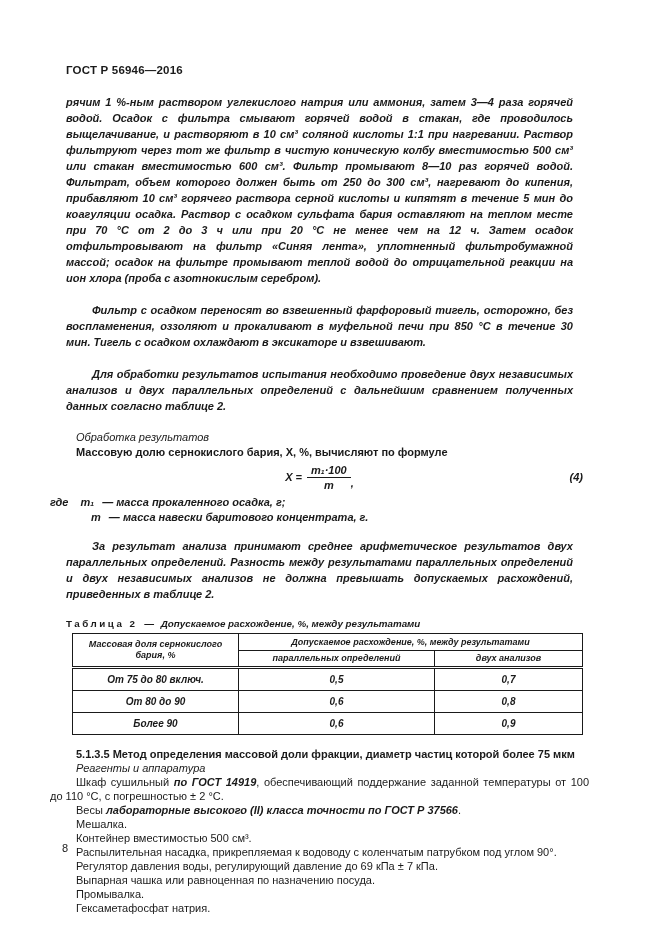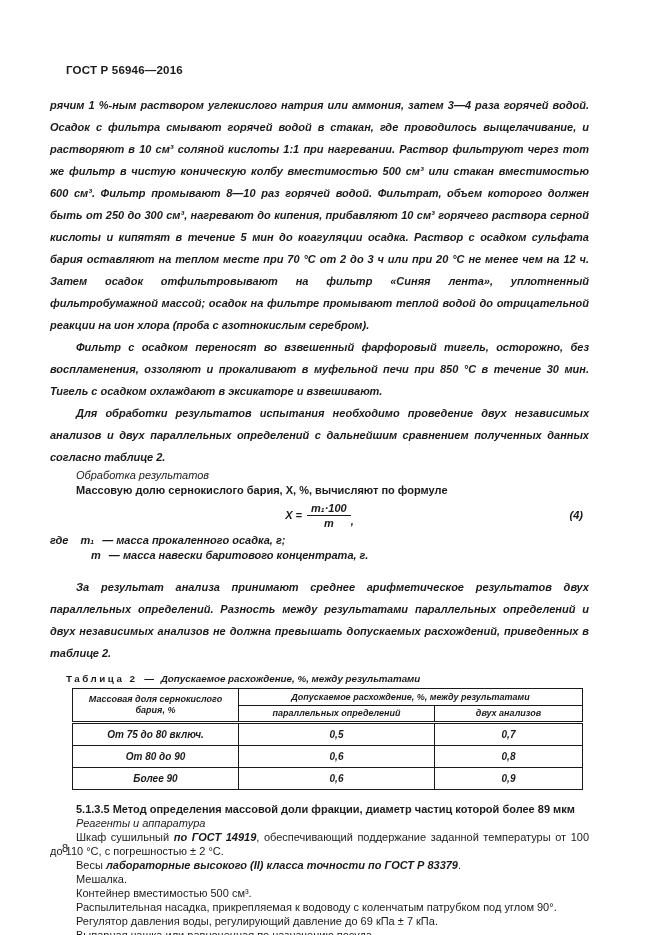--- a/index.html
+++ b/index.html
@@ -4,21 +4,21 @@
 <style>
   html,body { margin:0; padding:0; background:#ffffff; }
   .page {
     position:relative; width:661px; height:935px; background:#ffffff;
     font-family:"Liberation Sans","DejaVu Sans",sans-serif; color:#1a1a1a;
     overflow:hidden;
   }
   .content { position:absolute; left:50px; top:64px; width:539px; }
   .doc-header { font-weight:bold; font-size:11.5px; line-height:13px; padding-left:16px; margin-bottom:17px; letter-spacing:0.2px; }
 
-  .intro p { margin:0; font-size:11px; line-height:22px; text-align:justify; font-weight:bold; font-style:italic; }
+  .intro p { margin:16px; font-size:11px; line-height:16px; text-align:justify; font-weight:bold; font-style:italic; }
   .indent { text-indent:26px; }
 
   .proc-label { font-style:italic; font-size:11px; line-height:14.5px; padding-left:26px; }
   .formula-intro { font-weight:bold; font-size:11px; line-height:14.5px; padding-left:26px; }
 
   .formula-row { position:relative; height:36px; display:flex; align-items:center; justify-content:center;
                  font-weight:bold; font-style:italic; font-size:11px; }
   .fraction { display:inline-block; text-align:center; margin-left:5px; line-height:12px; }
   .fraction .num { display:block; border-bottom:1px solid #1a1a1a; padding:0 4px 1px; }
   .fraction .den { display:block; padding-top:1px; }
@@ -132,24 +132,24 @@
         </tr>
         <tr>
           <td>Более 90</td>
           <td>0,6</td>
           <td>0,9</td>
         </tr>
       </tbody>
     </table>
 
     <div class="section">
-      <p class="section-heading">5.1.3.5 Метод определения массовой доли фракции, диаметр частиц которой более 89 мкм</p>
+      <p class="section-heading">5.1.3.5 Метод определения массовой доли фракции, диаметр частиц которой более 75 мкм</p>
       <p class="reagents-label">Реагенты и аппаратура</p>
       <p><span>Шкаф сушильный </span><span class="ref">по ГОСТ 14919</span><span>, обеспечивающий поддержание заданной температуры от 100 до 110 °С, с погрешностью ± 2 °С.</span></p>
-      <p class="scales-row"><span>Весы </span><span class="ref">лабораторные высокого (II) класса точности по ГОСТ Р 83379</span><span>.</span></p>
+      <p class="scales-row"><span>Весы </span><span class="ref">лабораторные высокого (II) класса точности по ГОСТ Р 37566</span><span>.</span></p>
       <p>Мешалка.</p>
       <p>Контейнер вместимостью 500 см³.</p>
       <p>Распылительная насадка, прикрепляемая к водоводу с коленчатым патрубком под углом 90°.</p>
       <p>Регулятор давления воды, регулирующий давление до 69 кПа ± 7 кПа.</p>
       <p>Выпарная чашка или равноценная по назначению посуда.</p>
       <p>Промывалка.</p>
       <p>Гексаметафосфат натрия.</p>
     </div>
 
   </div>

